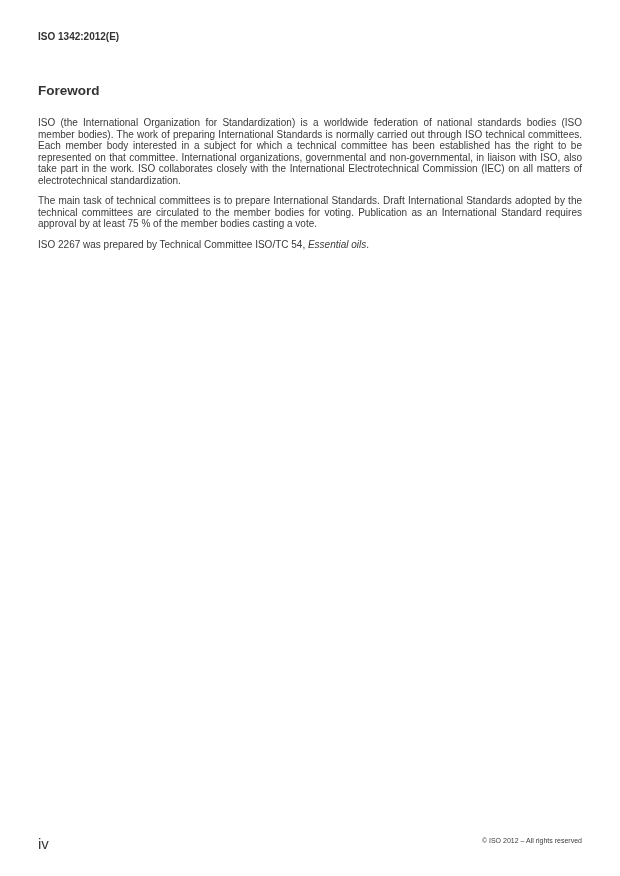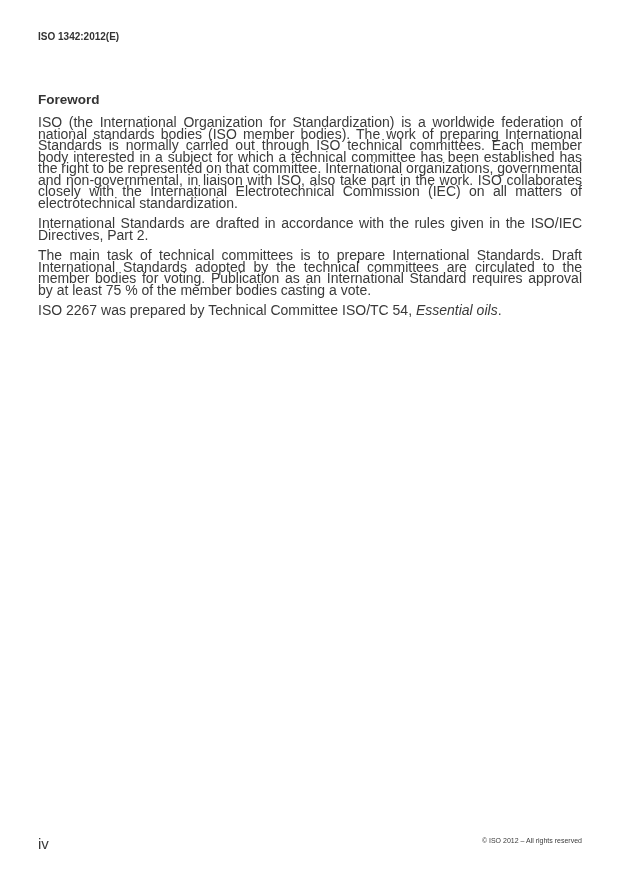--- a/index.html
+++ b/index.html
@@ -19,36 +19,36 @@
   .doc-header {
     position: absolute;
     top: 31px;
     left: 38px;
     font-size: 10px;
     font-weight: bold;
     color: #333333;
   }
   .doc-title {
     position: absolute;
-    top: 92px;
+    top: 83px;
     left: 38px;
     font-size: 13.5px;
     font-weight: bold;
     color: #333333;
     margin: 0;
   }
   .doc-body {
     position: absolute;
     top: 117px;
     left: 38px;
     width: 544px;
   }
   .doc-body p {
     margin: 0 0 9px 0;
-    font-size: 14px;
+    font-size: 10px;
     line-height: 11.5px;
     text-align: justify;
     color: #3a3a3a;
   }
   .doc-body p em {
   }
   .doc-footer-left {
     position: absolute;
     left: 38px;
     top: 835px;
@@ -68,21 +68,20 @@
 <body>
 
 <div class="page">
 
   <div class="doc-header">ISO 1342:2012(E)</div>
 
   <h1 class="doc-title">Foreword</h1>
 
   <div class="doc-body">
     <p>ISO (the International Organization for Standardization) is a worldwide federation of national standards bodies (ISO member bodies). The work of preparing International Standards is normally carried out through ISO technical committees. Each member body interested in a subject for which a technical committee has been established has the right to be represented on that committee. International organizations, governmental and non-governmental, in liaison with ISO, also take part in the work. ISO collaborates closely with the International Electrotechnical Commission (IEC) on all matters of electrotechnical standardization.</p>
-    <p>International Standards are drafted in accordance with the rules given in the ISO/IEC Directives, Part 2.</p>
     <p>The main task of technical committees is to prepare International Standards. Draft International Standards adopted by the technical committees are circulated to the member bodies for voting. Publication as an International Standard requires approval by at least 75 % of the member bodies casting a vote.</p>
     <p><span>ISO 2267 was prepared by Technical Committee ISO/TC 54, </span><em>Essential oils</em><span>.</span></p>
   </div>
 
   <div class="doc-footer-left">iv</div>
 
   <div class="doc-footer-right">© ISO 2012 – All rights reserved</div>
 
 </div>
 

